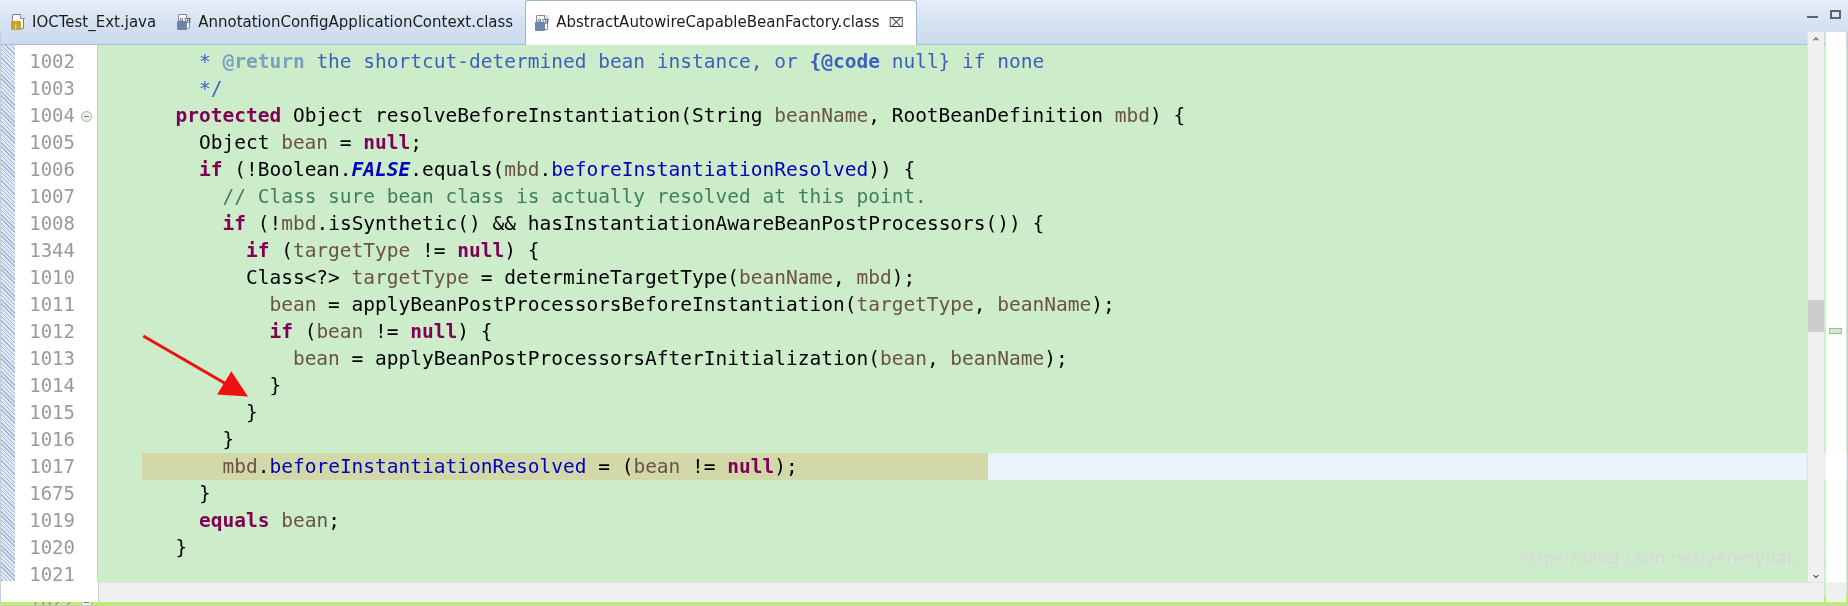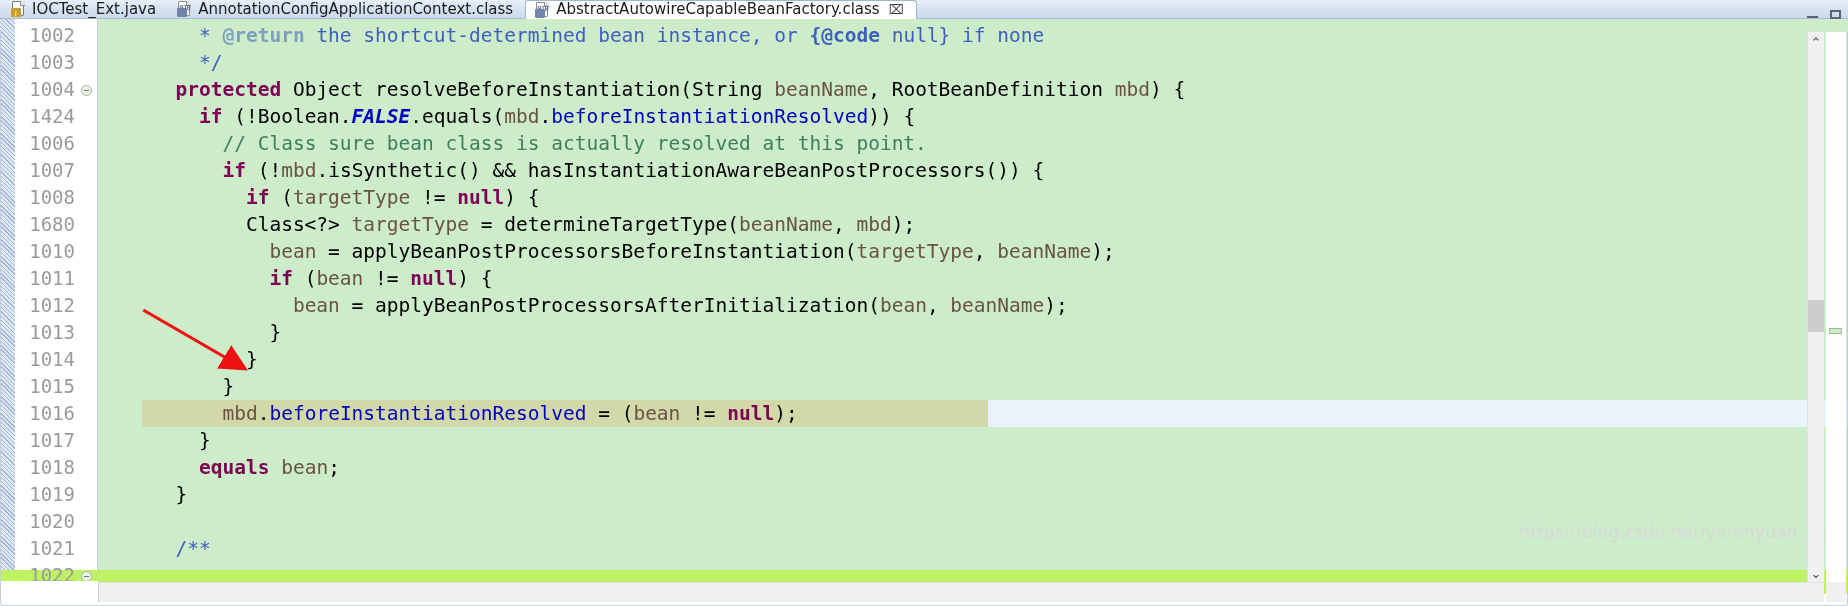--- a/index.html
+++ b/index.html
@@ -19,21 +19,21 @@
     position: relative;
     width: 1848px;
     height: 606px;
     background: #ffffff;
     box-sizing: border-box;
   }
 
   
   .tabbar {
     position: relative;
-    height: 19px;
+    height: 45px;
     background: linear-gradient(to bottom, #e8eff9 0%, #d4e1f2 55%, #cbdaee 100%);
     border-bottom: 1px solid #aabdd4;
     box-sizing: border-box;
     display: flex;
     align-items: stretch;
     padding-left: 2px;
   }
   .tab {
     display: flex;
     align-items: center;
@@ -437,46 +437,47 @@
 
   <div class="editor">
 
     <div class="markerbar"></div>
 
     <div class="gutter-wrap">
       <div class="linenums" id="linenums">
           <div class="ln">1002</div>
           <div class="ln">1003</div>
           <div class="ln">1004<span class="fold"></span></div>
-          <div class="ln">1424</div>
+          <div class="ln">1005</div>
           <div class="ln">1006</div>
           <div class="ln">1007</div>
           <div class="ln">1008</div>
-          <div class="ln">1680</div>
+          <div class="ln">1344</div>
           <div class="ln">1010</div>
           <div class="ln">1011</div>
           <div class="ln">1012</div>
           <div class="ln">1013</div>
           <div class="ln">1014</div>
           <div class="ln">1015</div>
           <div class="ln">1016</div>
           <div class="ln">1017</div>
-          <div class="ln">1018</div>
+          <div class="ln">1675</div>
           <div class="ln">1019</div>
           <div class="ln">1020</div>
           <div class="ln">1021</div>
           <div class="ln">1022<span class="fold"></span></div>
         </div>
     </div>
 
     <div class="codepane">
       <div class="codelines" id="codelines">
           <div class="cl"><span class="pln">    </span><span class="jdoc">* </span><span class="jtag">@return</span><span class="jdoc"> the shortcut-determined bean instance, or </span><span class="jkey">{@code</span><span class="jdoc"> null} if none</span></div>
           <div class="cl"><span class="pln">    </span><span class="jdoc">*/</span></div>
           <div class="cl"><span class="pln">  </span><span class="kw">protected</span><span class="pln"> Object resolveBeforeInstantiation(String </span><span class="par">beanName</span><span class="pln">, RootBeanDefinition </span><span class="par">mbd</span><span class="pln">) {</span></div>
+          <div class="cl"><span class="pln">    Object </span><span class="par">bean</span><span class="pln"> = </span><span class="kw">null</span><span class="pln">;</span></div>
           <div class="cl"><span class="pln">    </span><span class="kw">if</span><span class="pln"> (!Boolean.</span><span class="fldi">FALSE</span><span class="pln">.equals(</span><span class="par">mbd</span><span class="pln">.</span><span class="fld">beforeInstantiationResolved</span><span class="pln">)) {</span></div>
           <div class="cl"><span class="pln">      </span><span class="cmt">// Class sure bean class is actually resolved at this point.</span></div>
           <div class="cl"><span class="pln">      </span><span class="kw">if</span><span class="pln"> (!</span><span class="par">mbd</span><span class="pln">.isSynthetic() &amp;&amp; hasInstantiationAwareBeanPostProcessors()) {</span></div>
           <div class="cl"><span class="pln">        </span><span class="kw">if</span><span class="pln"> (</span><span class="par">targetType</span><span class="pln"> != </span><span class="kw">null</span><span class="pln">) {</span></div>
           <div class="cl"><span class="pln">        Class&lt;?&gt; </span><span class="par">targetType</span><span class="pln"> = determineTargetType(</span><span class="par">beanName</span><span class="pln">, </span><span class="par">mbd</span><span class="pln">);</span></div>
           <div class="cl"><span class="pln">          </span><span class="par">bean</span><span class="pln"> = applyBeanPostProcessorsBeforeInstantiation(</span><span class="par">targetType</span><span class="pln">, </span><span class="par">beanName</span><span class="pln">);</span></div>
           <div class="cl"><span class="pln">          </span><span class="kw">if</span><span class="pln"> (</span><span class="par">bean</span><span class="pln"> != </span><span class="kw">null</span><span class="pln">) {</span></div>
           <div class="cl"><span class="pln">            </span><span class="par">bean</span><span class="pln"> = applyBeanPostProcessorsAfterInitialization(</span><span class="par">bean</span><span class="pln">, </span><span class="par">beanName</span><span class="pln">);</span></div>
           <div class="cl"><span class="pln">          }</span></div>
           <div class="cl"><span class="pln">        }</span></div>

